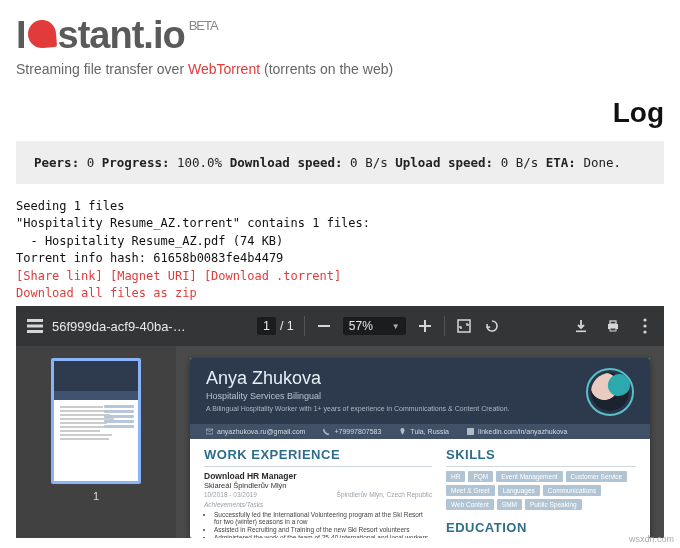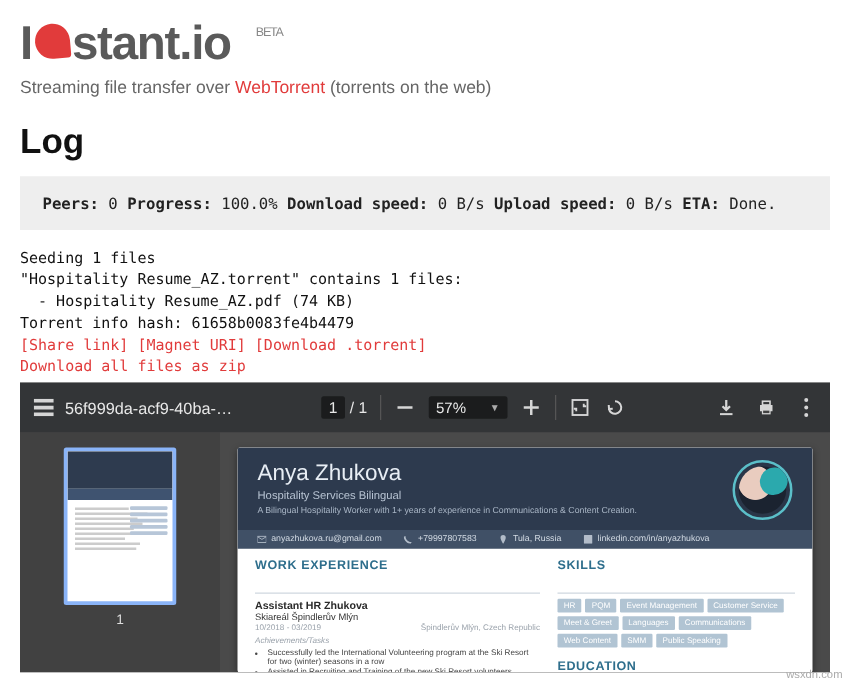--- a/index.html
+++ b/index.html
@@ -5,24 +5,24 @@
   html, body { margin: 0; padding: 0; }
   body { font-family: -apple-system, BlinkMacSystemFont, "Helvetica Neue", Arial, sans-serif; width: 680px; background: #fff; color: #222; }
   .page { padding: 14px 16px 0 16px; }
   .logo { font-size: 38px; font-weight: 700; letter-spacing: -1px; color: #5a5a5a; display: flex; align-items: baseline; }
   .logo .i-letter { font-style: normal; font-size: 38px; font-weight:700; color:#5a5a5a; }
   .logo .n-glyph {
     width: 28px; height: 28px; background: #e13b3b; border-radius: 50% 50% 10% 50%;
     display:inline-block; margin:0 2px -2px 2px; transform: rotate(-5deg);
   }
   .logo .rest { color:#5a5a5a; }
-  .beta { font-size: 10px; color:#888; margin-left:20px; vertical-align: top; position:relative; top:-18px; font-weight:400;text-align:right;}
+  .beta { font-size: 13px; color:#888; margin-left:4px; vertical-align: top; position:relative; top:-18px; font-weight:400;text-align:right;}
   .tagline { font-size: 14px; color:#666; margin-top:4px; }
   .tagline .wt { color:#e13b3b; }
-  h1.log { font-size: 28px; font-weight:700; margin: 20px 0 12px 0; color:#111; }
+  h1.log { font-size: 28px; font-weight:700; margin: 20px 0 12px 0; color:#111;text-align:right; }
   .statusbar {
     background:#eee; padding:14px 18px; margin:0 0 14px 0;
     font-family: "Menlo","Consolas",monospace; font-size:12.5px; color:#222;
   }
   .statusbar b { font-weight:700; }
   .mono { font-family: "Menlo","Consolas",monospace; font-size:12px; line-height:1.45; white-space:pre; color:#111; }
   .links { color:#e13b3b; }
   .links .lk { cursor:pointer; }
   .dl-zip { color:#e13b3b; cursor:pointer; }
   
@@ -81,22 +81,22 @@
   .r-contact {
     background:#405066; display:flex; gap:18px; padding:4px 16px;
     font-size:7px; color:#d3dbe4;
   }
   .r-contact .ci { display:flex; align-items:center; gap:4px; }
   .ci-icon { width:7px; height:7px; opacity:.8; }
   .r-body { display:flex; padding:8px 14px 0 14px; gap:14px; }
   .r-left { flex:1.2; }
   .r-right { flex:1; }
   .sec-title {
-    font-size:10px; font-weight:700; color:#2e6e8c; letter-spacing:.5px;
-    border-bottom:1px solid #cfd8df; padding-bottom:16px; margin-bottom:4px;
+    font-size:13px; font-weight:700; color:#2e6e8c; letter-spacing:.5px;
+    border-bottom:1px solid #cfd8df; padding-bottom:4px; margin-bottom:4px;
   }
   .job-title { font-size:8.5px; font-weight:700; color:#2a2a2a; }
   .job-sub { font-size:7.5px; color:#333; }
   .job-meta { font-size:6.5px; color:#9aa2ab; margin:1px 0 3px; }
   .bullets { font-size:6.5px; color:#444; padding-left:10px; margin:0;}
   .bullets li { margin:1px 0; }
   .skill-tags { display:flex; flex-wrap:wrap; gap:3px; margin-top:2px;}
   .tag {
     background:#b1c4d3; color:#fff; font-size:6.5px; padding:2px 5px;
     border-radius:1px; white-space:nowrap;
@@ -261,21 +261,21 @@
             <span class="ci">
                 <svg class="ci-icon" viewBox="0 0 10 10">
                   <rect width="10" height="10" rx="1" fill="#cfd8e2"></rect>
                 </svg>
                 <span>linkedin.com/in/anyazhukova</span>
               </span>
           </div>
           <div class="r-body">
             <div class="r-left">
               <div class="sec-title">WORK EXPERIENCE</div>
-              <div class="job-title">Assistant HR Zhukova</div>
+              <div class="job-title">Download HR Manager</div>
               <div class="job-sub">Skiareál Špindlerův Mlýn</div>
               <div class="job-meta"><span>10/2018 - 03/2019</span> &nbsp; <span style="float:right">Špindlerův Mlýn, Czech Republic</span></div>
               <div class="job-meta" style="font-style:italic">Achievements/Tasks</div>
               <ul class="bullets">
                 <li>Successfully led the International Volunteering program at the Ski Resort for two (winter) seasons in a row</li>
                 <li>Assisted in Recruiting and Training of the new Ski Resort volunteers</li>
                 <li>Administered the work of the team of 25-40 international and local workers in Gastro, Motion, Ski Schools, Snow</li>
               </ul>
             </div>
             <div class="r-right">

